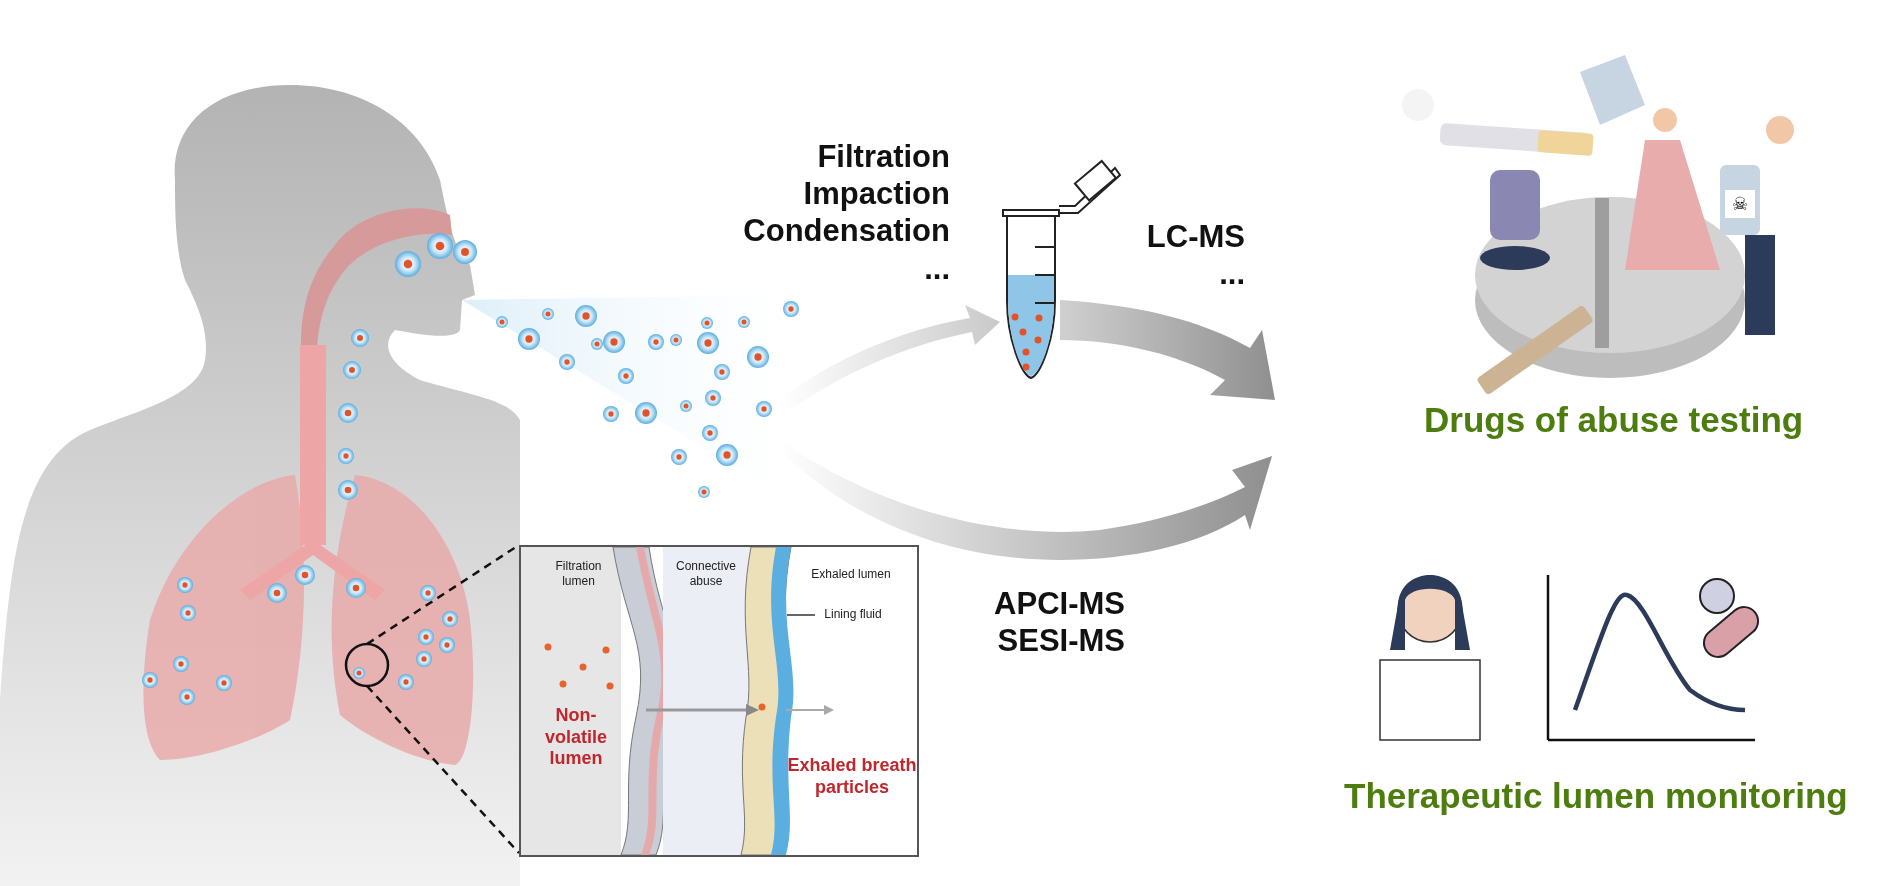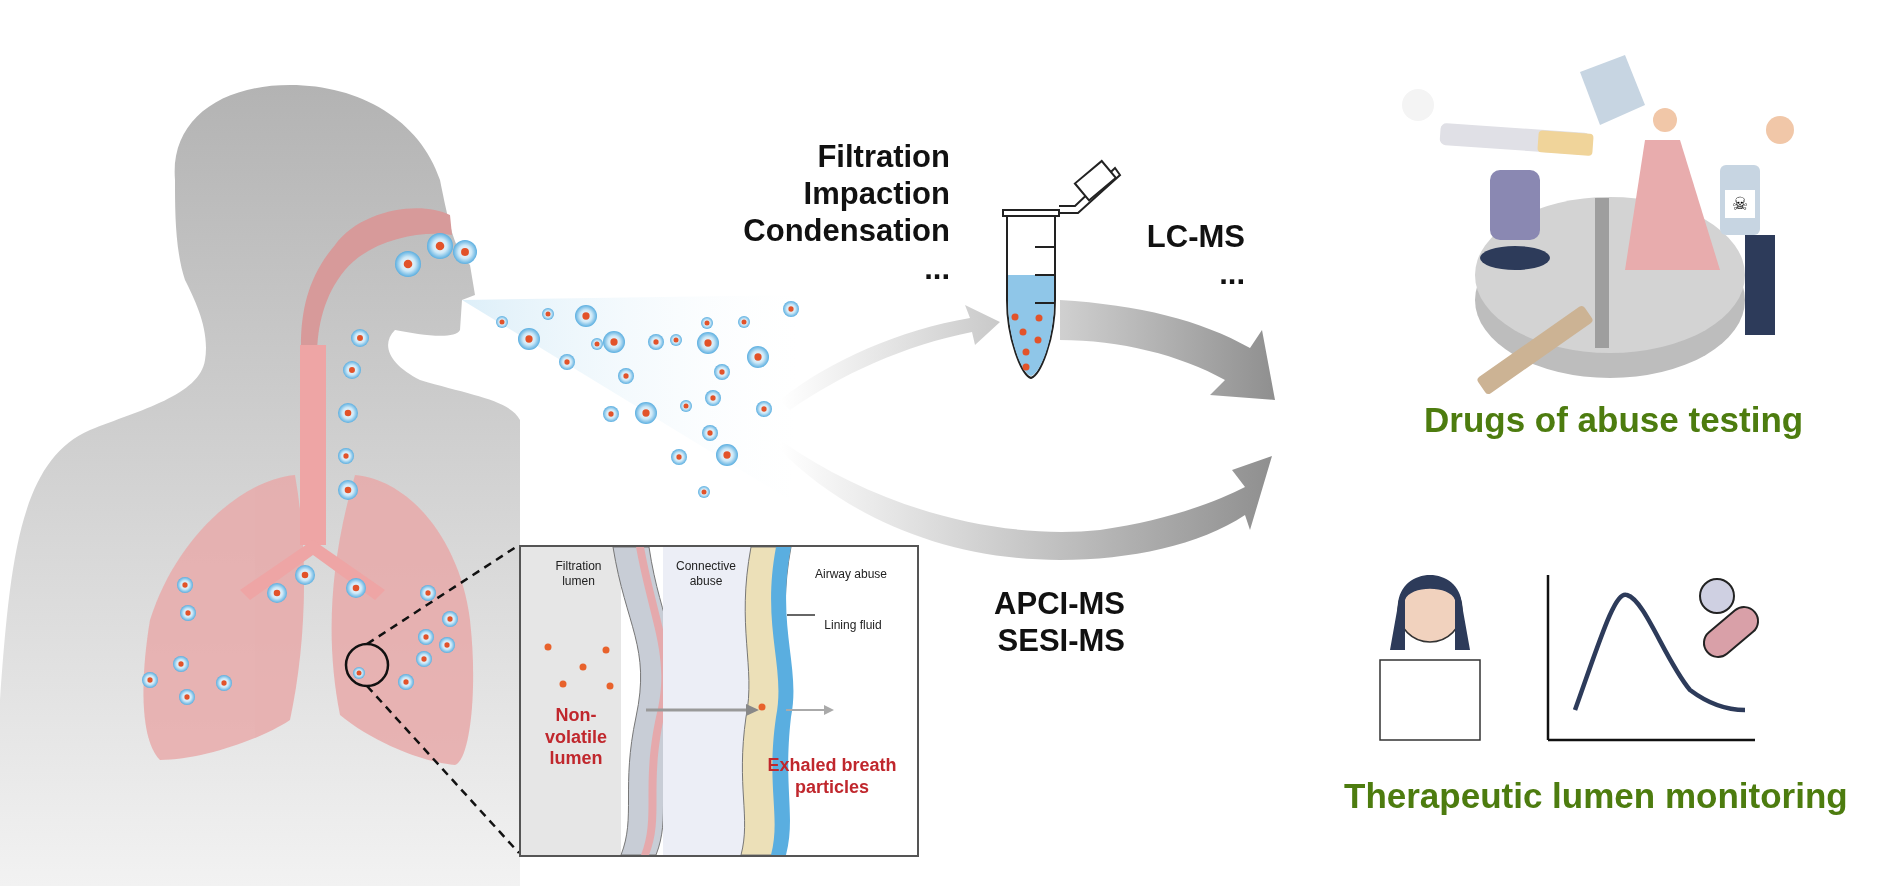--- a/index.html
+++ b/index.html
@@ -253,21 +253,21 @@
       <circle cx="27" cy="100" r="3.5"></circle>
         <circle cx="85" cy="103" r="3.5"></circle>
         <circle cx="62" cy="120" r="3.5"></circle>
       <circle cx="42" cy="137" r="3.5"></circle>
         <circle cx="89" cy="139" r="3.5"></circle>
         <circle cx="241" cy="160" r="3.5"></circle>
     </g>
   </svg>
   <div class="inset-small" style="left:20px;top:12px;width:75px;">Filtration lumen</div>
   <div class="inset-small" style="left:150px;top:12px;width:70px;">Connective abuse</div>
-  <div class="inset-small" style="left:290px;top:20px;width:80px;">Airway abuse</div>
-  <div class="inset-small" style="left:297px;top:71px;width:70px;">Lining fluid</div>
+  <div class="inset-small" style="left:290px;top:20px;width:80px;">Exhaled lumen</div>
+  <div class="inset-small" style="left:297px;top:60px;width:70px;">Lining fluid</div>
   <div class="inset-red" style="left:5px;top:158px;width:100px;">Non-volatile lumen</div>
-  <div class="inset-red" style="left:241px;top:208px;width:140px;">Exhaled breath particles</div>
+  <div class="inset-red" style="left:261px;top:208px;width:140px;">Exhaled breath particles</div>
 </div>
 
 <div class="panel" style="z-index:-1;"></div>
 <div class="panel-title" style="left:1424px;top:400px;">Drugs of abuse testing</div>
 <div class="panel-title" style="left:1344px;top:776px;">Therapeutic lumen monitoring</div>
 
 </body></html>

